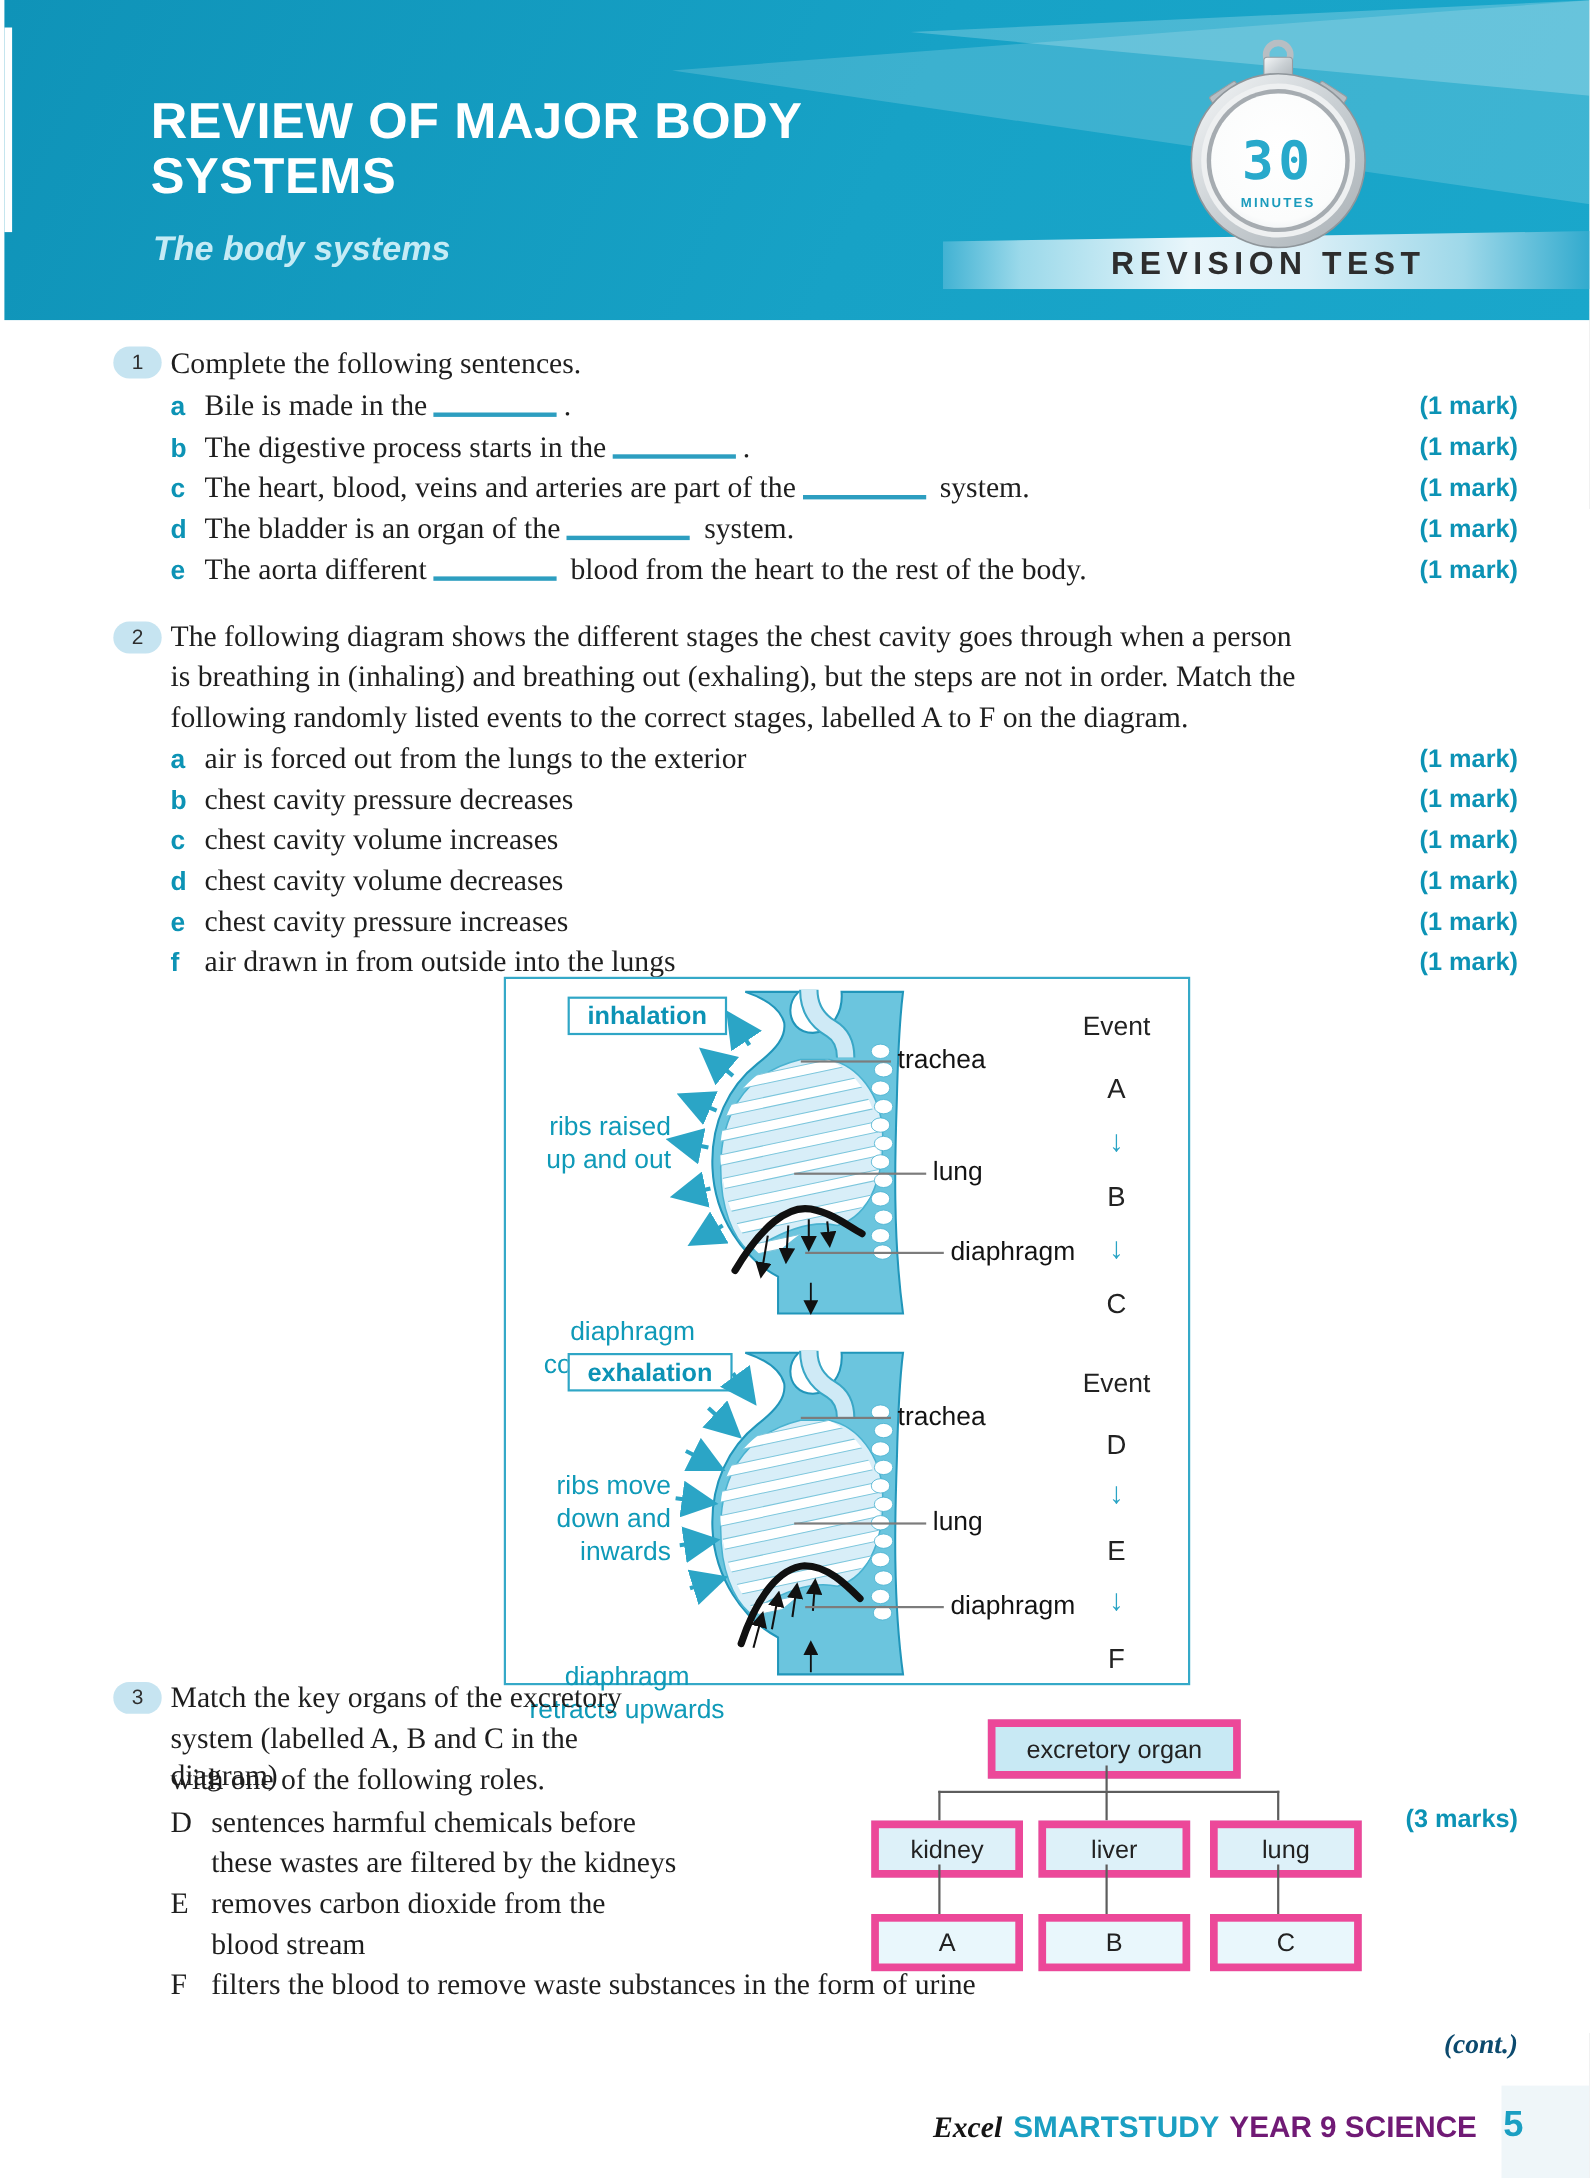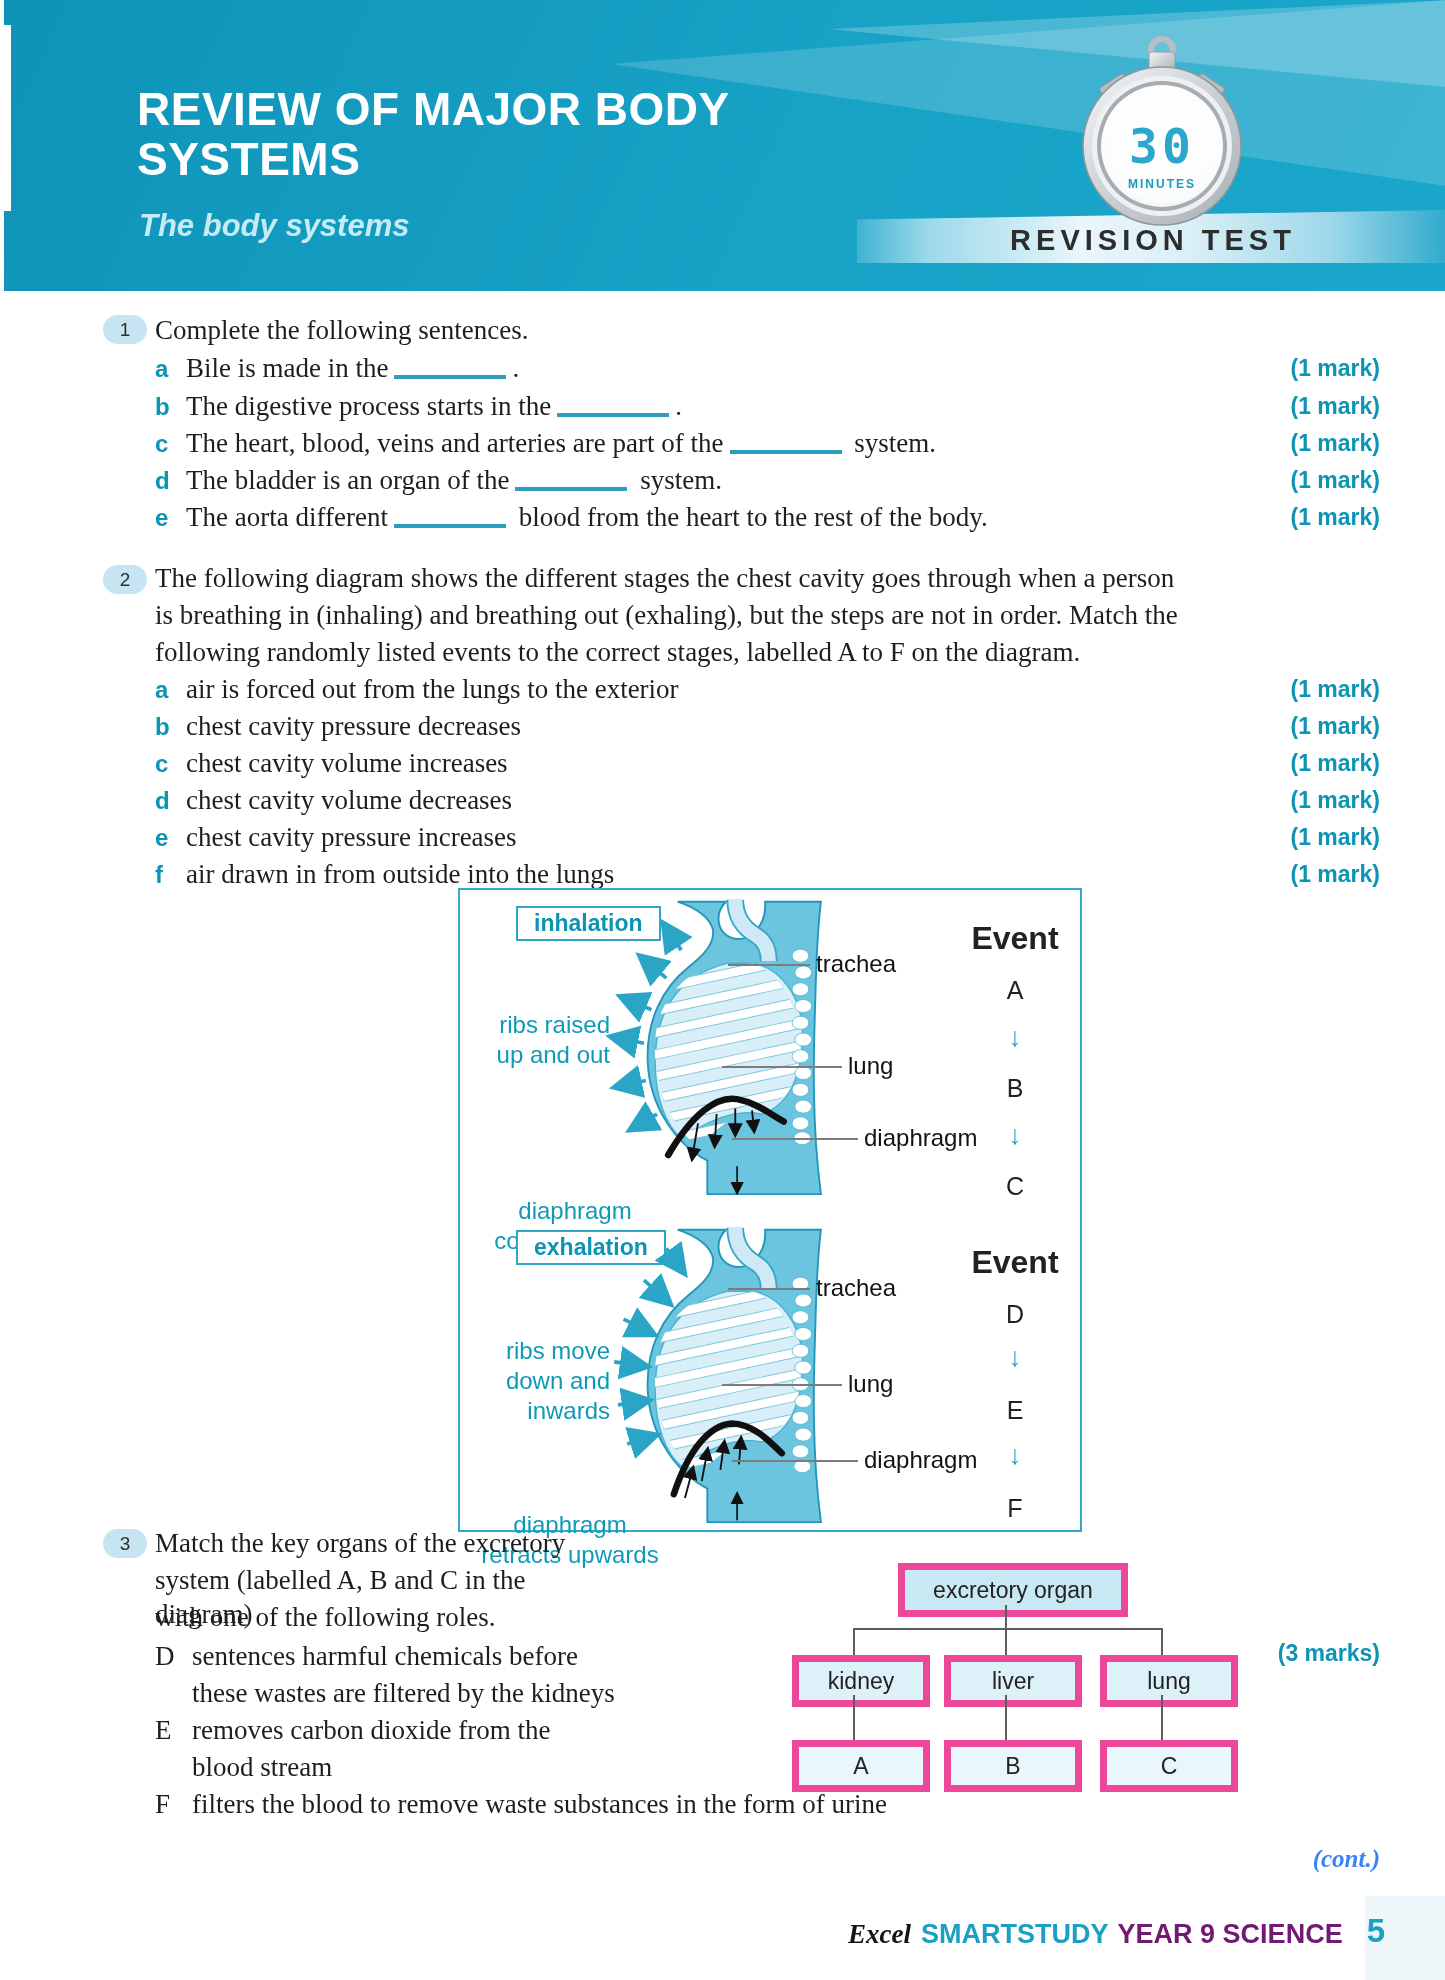--- a/index.html
+++ b/index.html
@@ -40,39 +40,39 @@
   .diagram{position:absolute;left:458px;top:888px;width:620px;height:640px;
            border:2px solid #35a9c8;background:#fff;}
   .tag{position:absolute;left:56px;border:2px solid #2fa6c6;color:#0c93b5;background:#fff;
        font-family:"Liberation Sans",sans-serif;font-weight:bold;font-size:23px;padding:2px 16px;}
   .teal-label{position:absolute;color:#0f9ab8;font-family:"Liberation Sans",sans-serif;
               font-size:24px;line-height:30px;}
   .organ-label{position:absolute;color:#131313;font-family:"Liberation Sans",sans-serif;font-size:24px;}
   .leader{position:absolute;height:2px;background:#7c7c7c;}
   .event-item{position:absolute;left:500px;width:110px;text-align:center;
               font-family:"Liberation Sans",sans-serif;font-size:25px;color:#222;}
-  .event-head{font-weight:bold;font-size:32px;}
+  .event-head{font-weight:normal;font-size:24px;}
   .event-arrow{color:#2aa4c5;font-size:27px;}
   .torso{position:absolute;left:128px;}
   
   .tree-box{position:absolute;height:38px;border:7px solid #ec4899;
             font-family:"Liberation Sans",sans-serif;font-size:23px;color:#222;
             display:flex;align-items:center;justify-content:center;}
   .tree-line{position:absolute;background:#5d5d5d;}
   .q3line{height:37px;}
   .q3letter{display:inline-block;width:37px;}
   
   .page5-patch{position:absolute;right:0;top:1896px;width:80px;height:84px;background:#eff6f9;}
   .footer{position:absolute;right:60px;top:1912px;display:flex;align-items:flex-end;z-index:2;}
   .f-excel{font-family:"Liberation Serif",serif;font-style:italic;font-weight:bold;font-size:27px;color:#141414;}
   .f-smart{font-family:"Liberation Sans",sans-serif;font-weight:bold;font-size:27px;color:#1b9fc2;margin-left:10px;}
   .f-series{font-family:"Liberation Sans",sans-serif;font-weight:bold;font-size:27px;color:#701a75;margin-left:9px;}
   .f-page{font-family:"Liberation Sans",sans-serif;font-weight:bold;font-size:33px;color:#1b9fc2;margin-left:24px;}
   .cont{position:absolute;right:65px;top:1845px;font-style:italic;font-weight:bold;
-        font-size:25px;color:#3b82f6;font-family:"Liberation Serif",serif;}
+        font-size:25px;color:#0c4a6e;font-family:"Liberation Serif",serif;}
   .marks3{position:absolute;right:65px;top:1640px;color:#0c93b5;font-family:"Liberation Sans",sans-serif;
           font-weight:bold;font-size:23px;}
 </style>
 </head>
 <body>
 
 <div class="page">
 
   <div class="header">
     <div class="wedge-a"></div>

